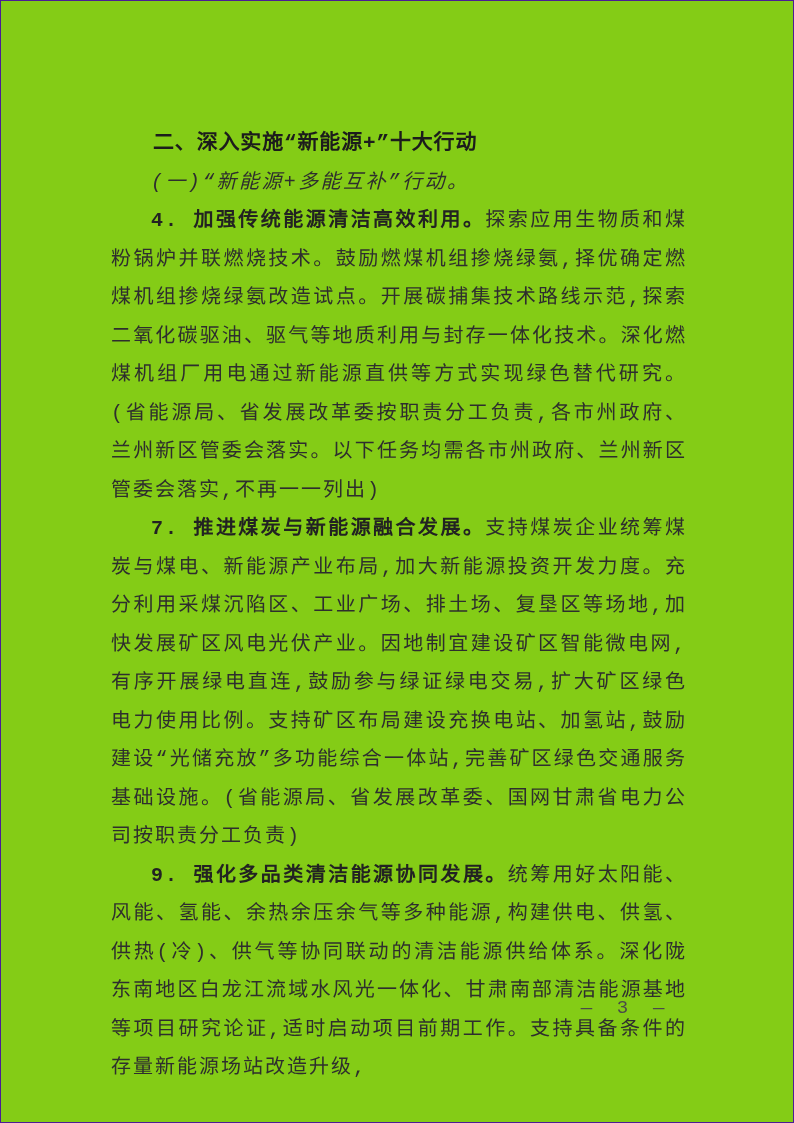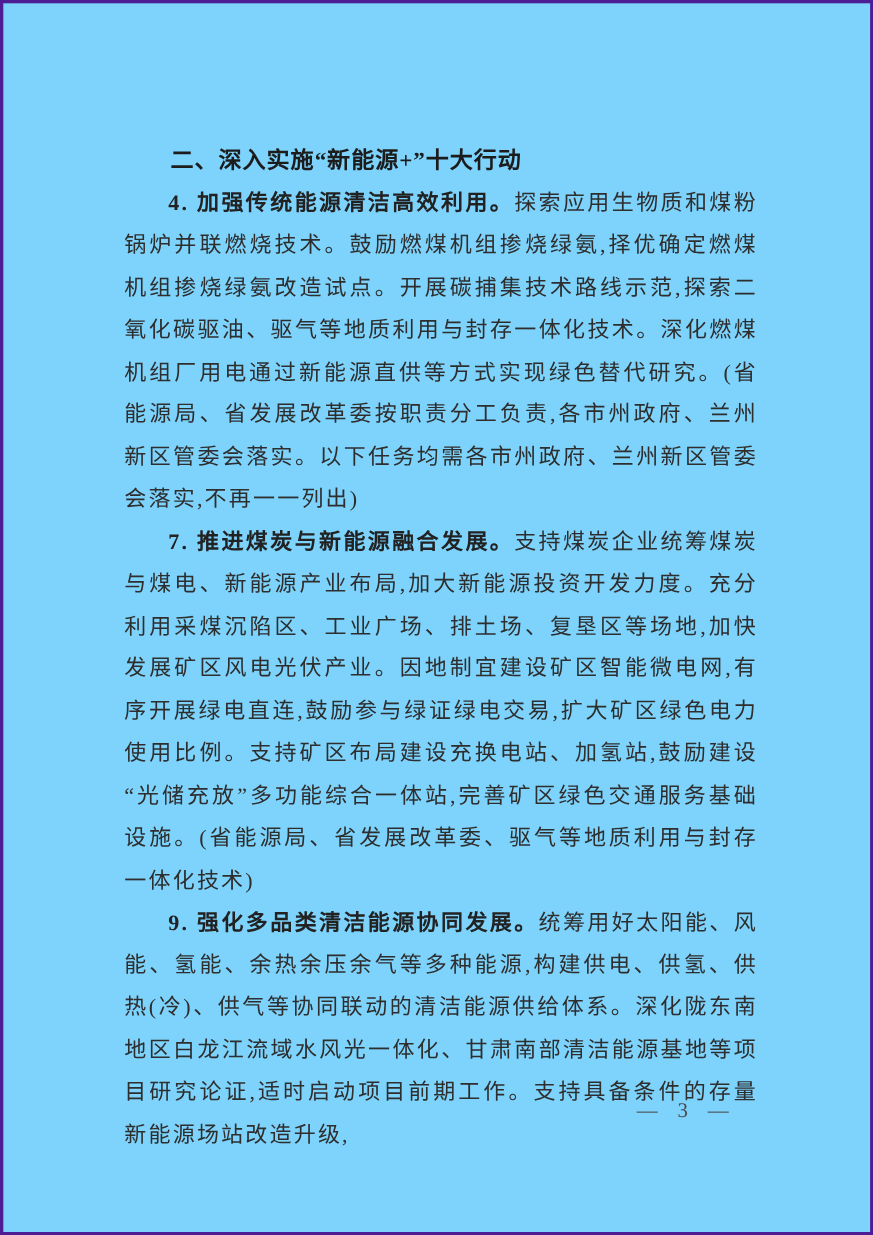--- a/index.html
+++ b/index.html
@@ -4,25 +4,25 @@
 <style>
   html, body {
     margin: 0;
     padding: 0;
     background: #ffffff;
   }
   .page {
     position: relative;
     width: 794px;
     height: 1123px;
-    background: #7dd3fc;
+    background: #84cc16;
     box-sizing: border-box;
-    border: 3px solid #4c1d95;
+    border: 1px solid #4c1d95;
     overflow: hidden;
-    font-family: Liberation Serif, serif;
+    font-family: Liberation Mono, monospace;
     color: #2e2e2e;
   }
   .content {
     position: absolute;
     left: 110px;
     top: 124px;
     width: 576px;
   }
   .doc-heading {
     margin: 0;
@@ -72,27 +72,28 @@
   }
 </style>
 </head>
 <body>
 
 <div class="page">
   <div class="content">
 
     <h2 class="doc-heading">二、深入实施“新能源+”十大行动</h2>
 
+    <p class="doc-subheading">(一)“新能源+多能互补”行动。</p>
 
     <p class="doc-paragraph">
       <span class="para-lead">4. 加强传统能源清洁高效利用。</span><span class="para-body">探索应用生物质和煤粉锅炉并联燃烧技术。鼓励燃煤机组掺烧绿氨,择优确定燃煤机组掺烧绿氨改造试点。开展碳捕集技术路线示范,探索二氧化碳驱油、驱气等地质利用与封存一体化技术。深化燃煤机组厂用电通过新能源直供等方式实现绿色替代研究。(省能源局、省发展改革委按职责分工负责,各市州政府、兰州新区管委会落实。以下任务均需各市州政府、兰州新区管委会落实,不再一一列出)</span>
     </p>
 
     <p class="doc-paragraph">
-      <span class="para-lead">7. 推进煤炭与新能源融合发展。</span><span class="para-body">支持煤炭企业统筹煤炭与煤电、新能源产业布局,加大新能源投资开发力度。充分利用采煤沉陷区、工业广场、排土场、复垦区等场地,加快发展矿区风电光伏产业。因地制宜建设矿区智能微电网,有序开展绿电直连,鼓励参与绿证绿电交易,扩大矿区绿色电力使用比例。支持矿区布局建设充换电站、加氢站,鼓励建设“光储充放”多功能综合一体站,完善矿区绿色交通服务基础设施。(省能源局、省发展改革委、驱气等地质利用与封存一体化技术)</span>
+      <span class="para-lead">7. 推进煤炭与新能源融合发展。</span><span class="para-body">支持煤炭企业统筹煤炭与煤电、新能源产业布局,加大新能源投资开发力度。充分利用采煤沉陷区、工业广场、排土场、复垦区等场地,加快发展矿区风电光伏产业。因地制宜建设矿区智能微电网,有序开展绿电直连,鼓励参与绿证绿电交易,扩大矿区绿色电力使用比例。支持矿区布局建设充换电站、加氢站,鼓励建设“光储充放”多功能综合一体站,完善矿区绿色交通服务基础设施。(省能源局、省发展改革委、国网甘肃省电力公司按职责分工负责)</span>
     </p>
 
     <p class="doc-paragraph">
       <span class="para-lead">9. 强化多品类清洁能源协同发展。</span><span class="para-body">统筹用好太阳能、风能、氢能、余热余压余气等多种能源,构建供电、供氢、供热(冷)、供气等协同联动的清洁能源供给体系。深化陇东南地区白龙江流域水风光一体化、甘肃南部清洁能源基地等项目研究论证,适时启动项目前期工作。支持具备条件的存量新能源场站改造升级,</span>
     </p>
 
   </div>
 
   <div class="page-number">— 3 —</div>
 </div>

